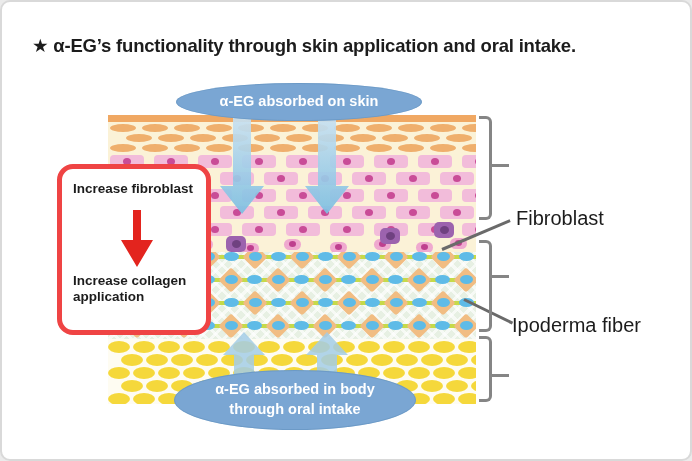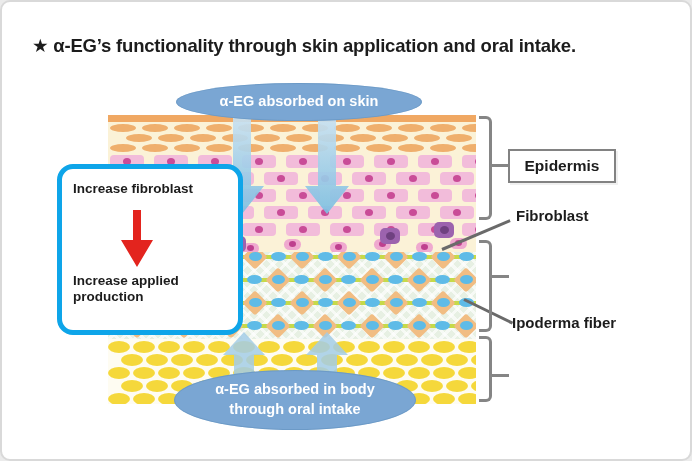--- a/index.html
+++ b/index.html
@@ -25,40 +25,40 @@
   .arr-down { position:absolute; top:112px; z-index:2; }
   .arr-up   { position:absolute; top:330px; z-index:2; }
 
   .ellipse { position:absolute; z-index:3; background:#7AA6D3; border-radius:50%;
              display:flex; align-items:center; justify-content:center; text-align:center;
              color:#ffffff; font-weight:bold; font-size:14.5px; line-height:1.35;
              box-shadow: inset 0 0 0 1px rgba(90,140,185,.45); }
   .top-ellipse    { left:174px; top:81px;  width:246px; height:38px; }
   .bottom-ellipse { left:172px; top:368px; width:242px; height:60px; white-space:pre-line; }
 
-  .process-box { position:absolute; left:55px; top:162px; width:186px; height:171px; z-index:6;
-                 background:#ffffff; border:5px solid #0ea5e9; border-radius:16px; }
+  .process-box { position:absolute; left:55px; top:162px; width:154px; height:171px; z-index:6;
+                 background:#ffffff; border:5px solid #ef4444; border-radius:16px; }
   .process-box .step { position:absolute; left:11px; width:134px; font-size:13.5px; font-weight:bold;
                        color:#1c1c1c; line-height:1.2; }
   .step1 { top:12px; }
   .step2 { top:104px; }
   .red-arrow { position:absolute; left:59px; top:41px; }
 
   .bracket { position:absolute; left:477px; width:13px; z-index:5;
              border-top:3px solid #858585; border-right:3px solid #858585; border-bottom:3px solid #858585;
              border-radius:0 6px 6px 0; }
   .stub { position:absolute; left:489px; width:18px; height:3px; background:#858585; z-index:5; }
 
   .label-box { position:absolute; left:506px; width:108px; height:34px; z-index:5;
                background:#ffffff; border:2px solid #828282;
                display:flex; align-items:center; justify-content:center;
                font-size:15.5px; font-weight:bold; color:#1c1c1c;
                box-shadow:2px 2px 0 rgba(0,0,0,.06); }
 
-  .plain-label { position:absolute; z-index:5; font-size:15px; font-weight:bold; color:#1c1c1c; white-space:nowrap; }
+  .plain-label { position:absolute; z-index:5; font-size:20px; font-weight:normal; color:#1c1c1c; white-space:nowrap; }
 
   .pointer { position:absolute; height:3px; background:#6a6a6a; z-index:4; transform-origin:0 50%; }
 </style>
 </head>
 <body>
 
 <div class="frame">
 
   <div class="title"><span>★</span><span> α-EG’s functionality through skin application and oral intake.</span></div>
 
@@ -422,31 +422,30 @@
   <div class="ellipse bottom-ellipse">
     <span>α-EG absorbed in body
 through oral intake</span>
   </div>
 
   <div class="process-box">
     <div class="step step1">Increase fibroblast</div>
     <svg class="red-arrow" width="32" height="58" viewBox="0 0 32 58">
       <polygon points="12,0 20,0 20,30 32,30 16,57 0,30 12,30" fill="#E3241E"></polygon>
     </svg>
-    <div class="step step2">Increase applied production</div>
+    <div class="step step2">Increase collagen application</div>
   </div>
 
   <div class="bracket" style="top:114px;height:104px"></div>
   <div class="stub" style="top:162px"></div>
   <div class="bracket" style="top:238px;height:92px"></div>
   <div class="stub" style="top:273px"></div>
   <div class="bracket" style="top:334px;height:66px"></div>
   <div class="stub" style="top:372px"></div>
 
-  <div class="label-box" style="top:147px">Epidermis</div>
 
   <div class="plain-label" style="left:514px;top:205px">Fibroblast</div>
   <div class="plain-label" style="left:510px;top:312px">Ipoderma fiber</div>
 
   <div class="pointer" style="left:440px;top:246px;width:74px;transform:rotate(-23deg)"></div>
   <div class="pointer" style="left:462px;top:296px;width:54px;transform:rotate(26deg)"></div>
 
 </div>
 
 </body></html>

